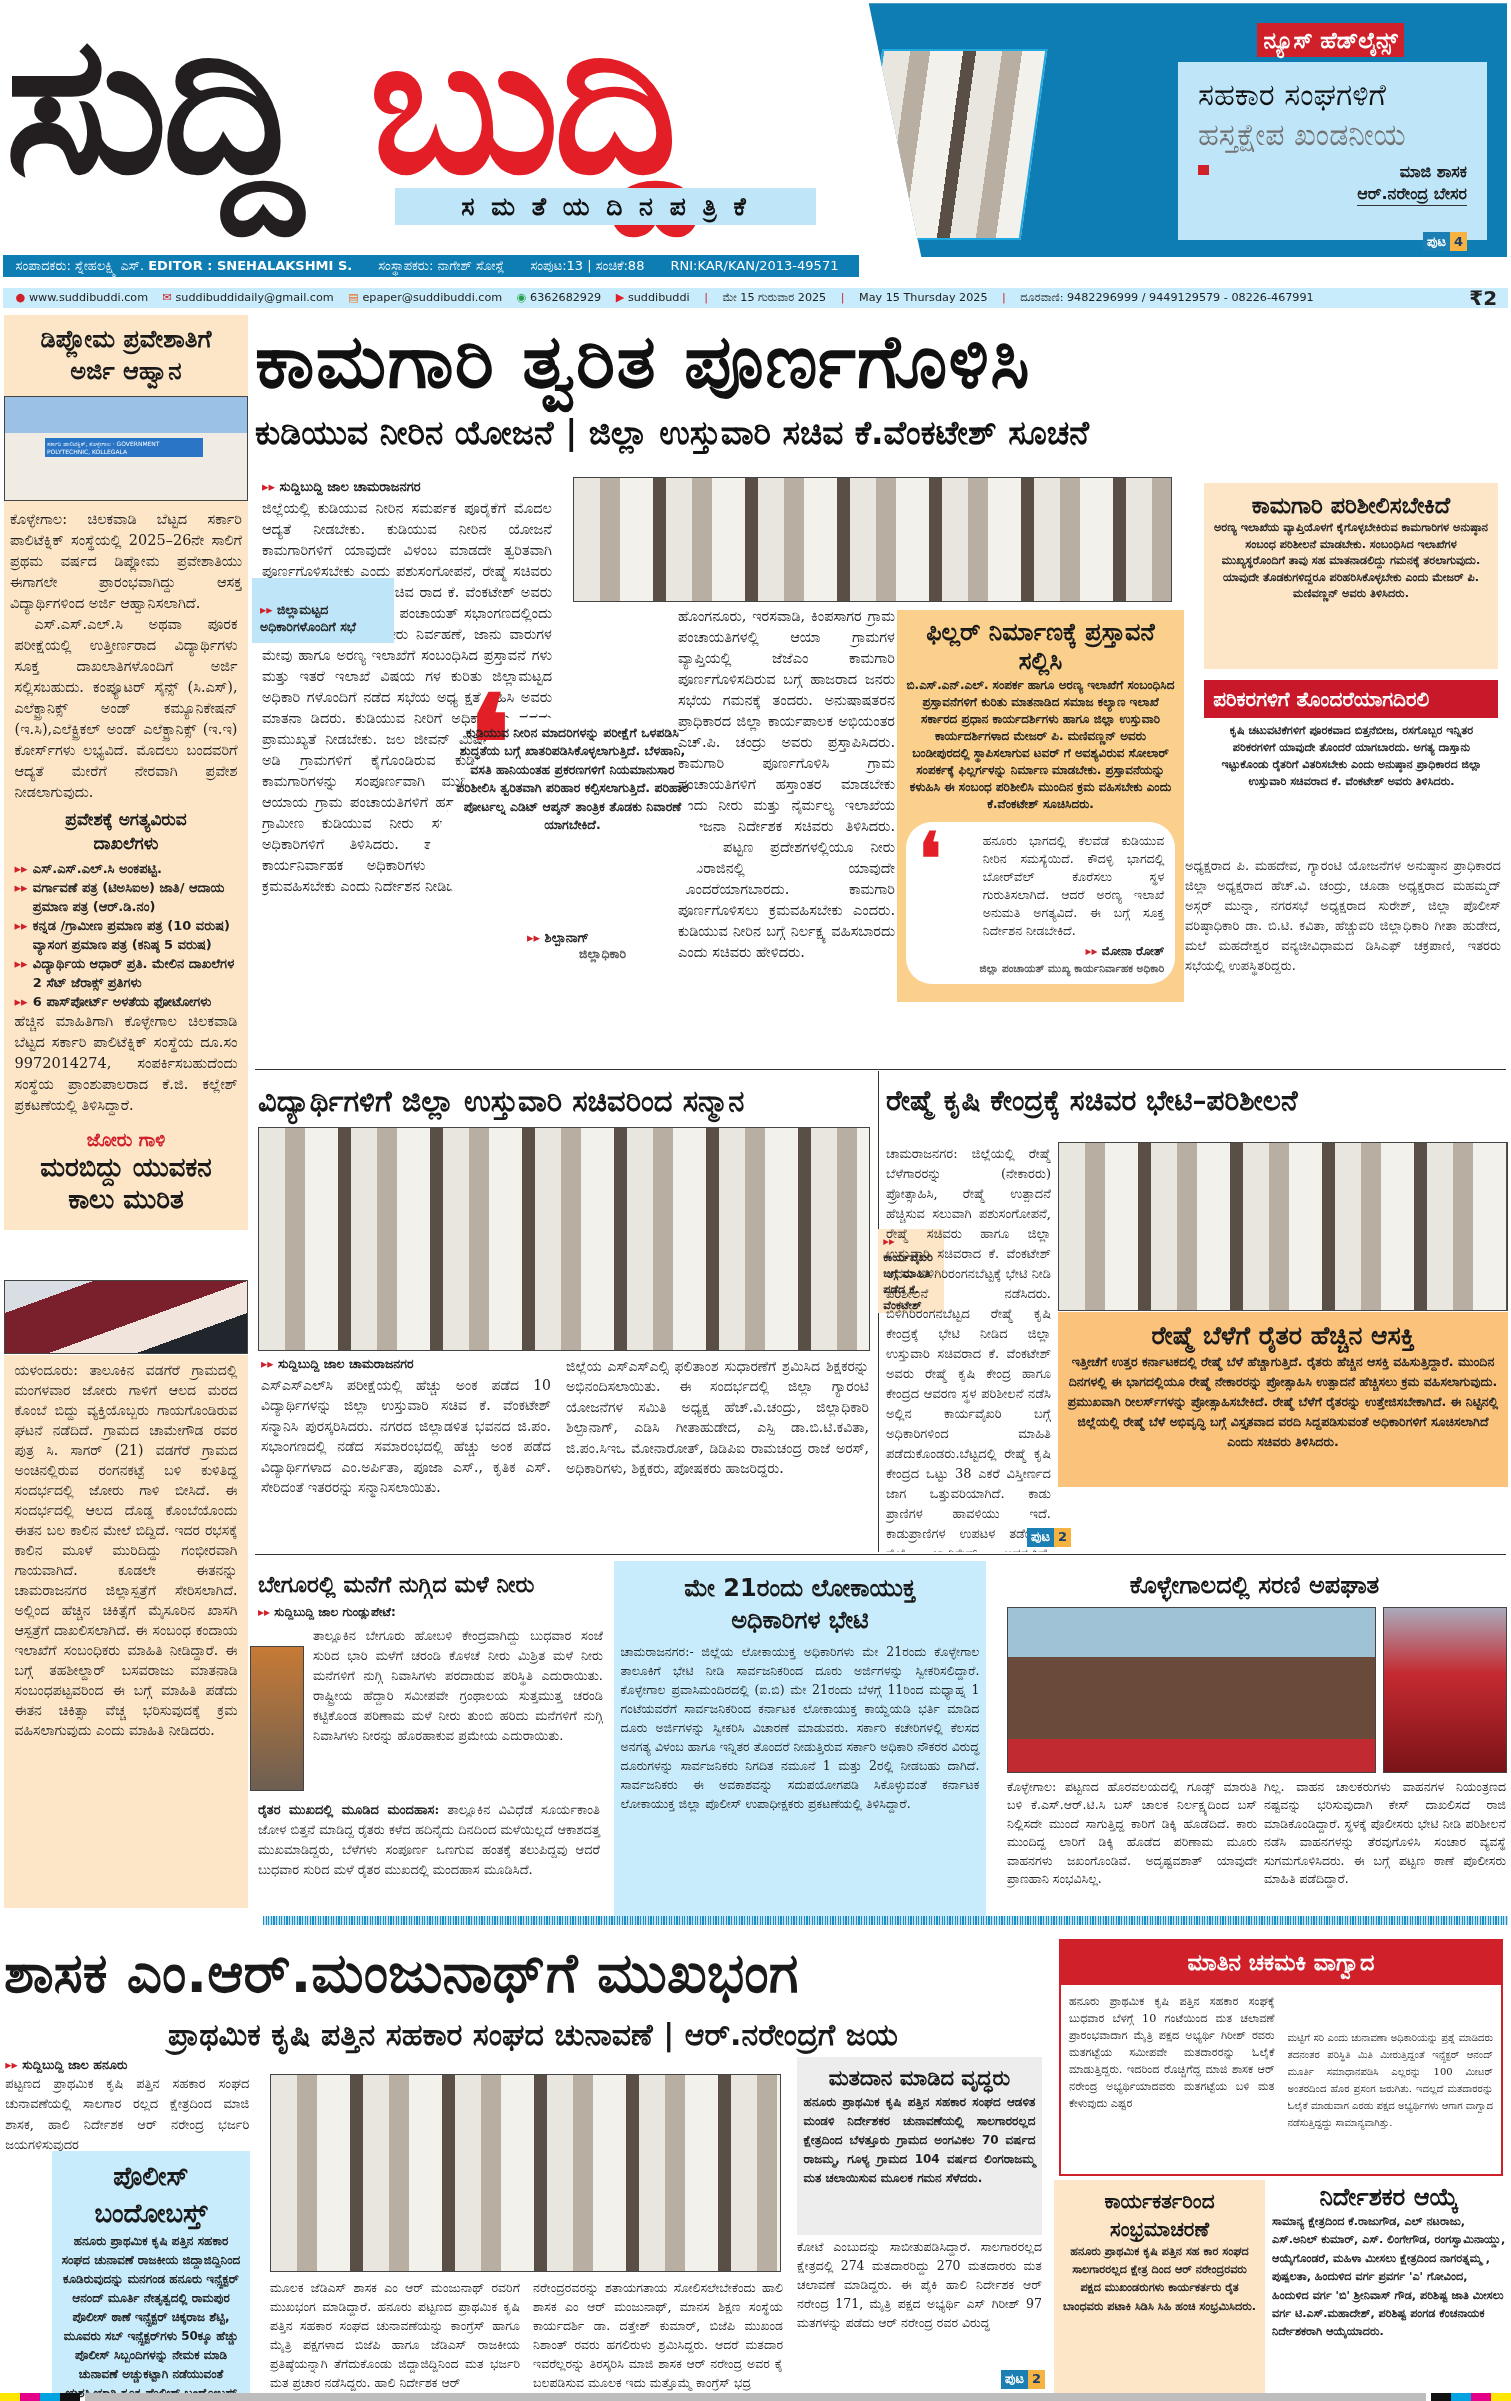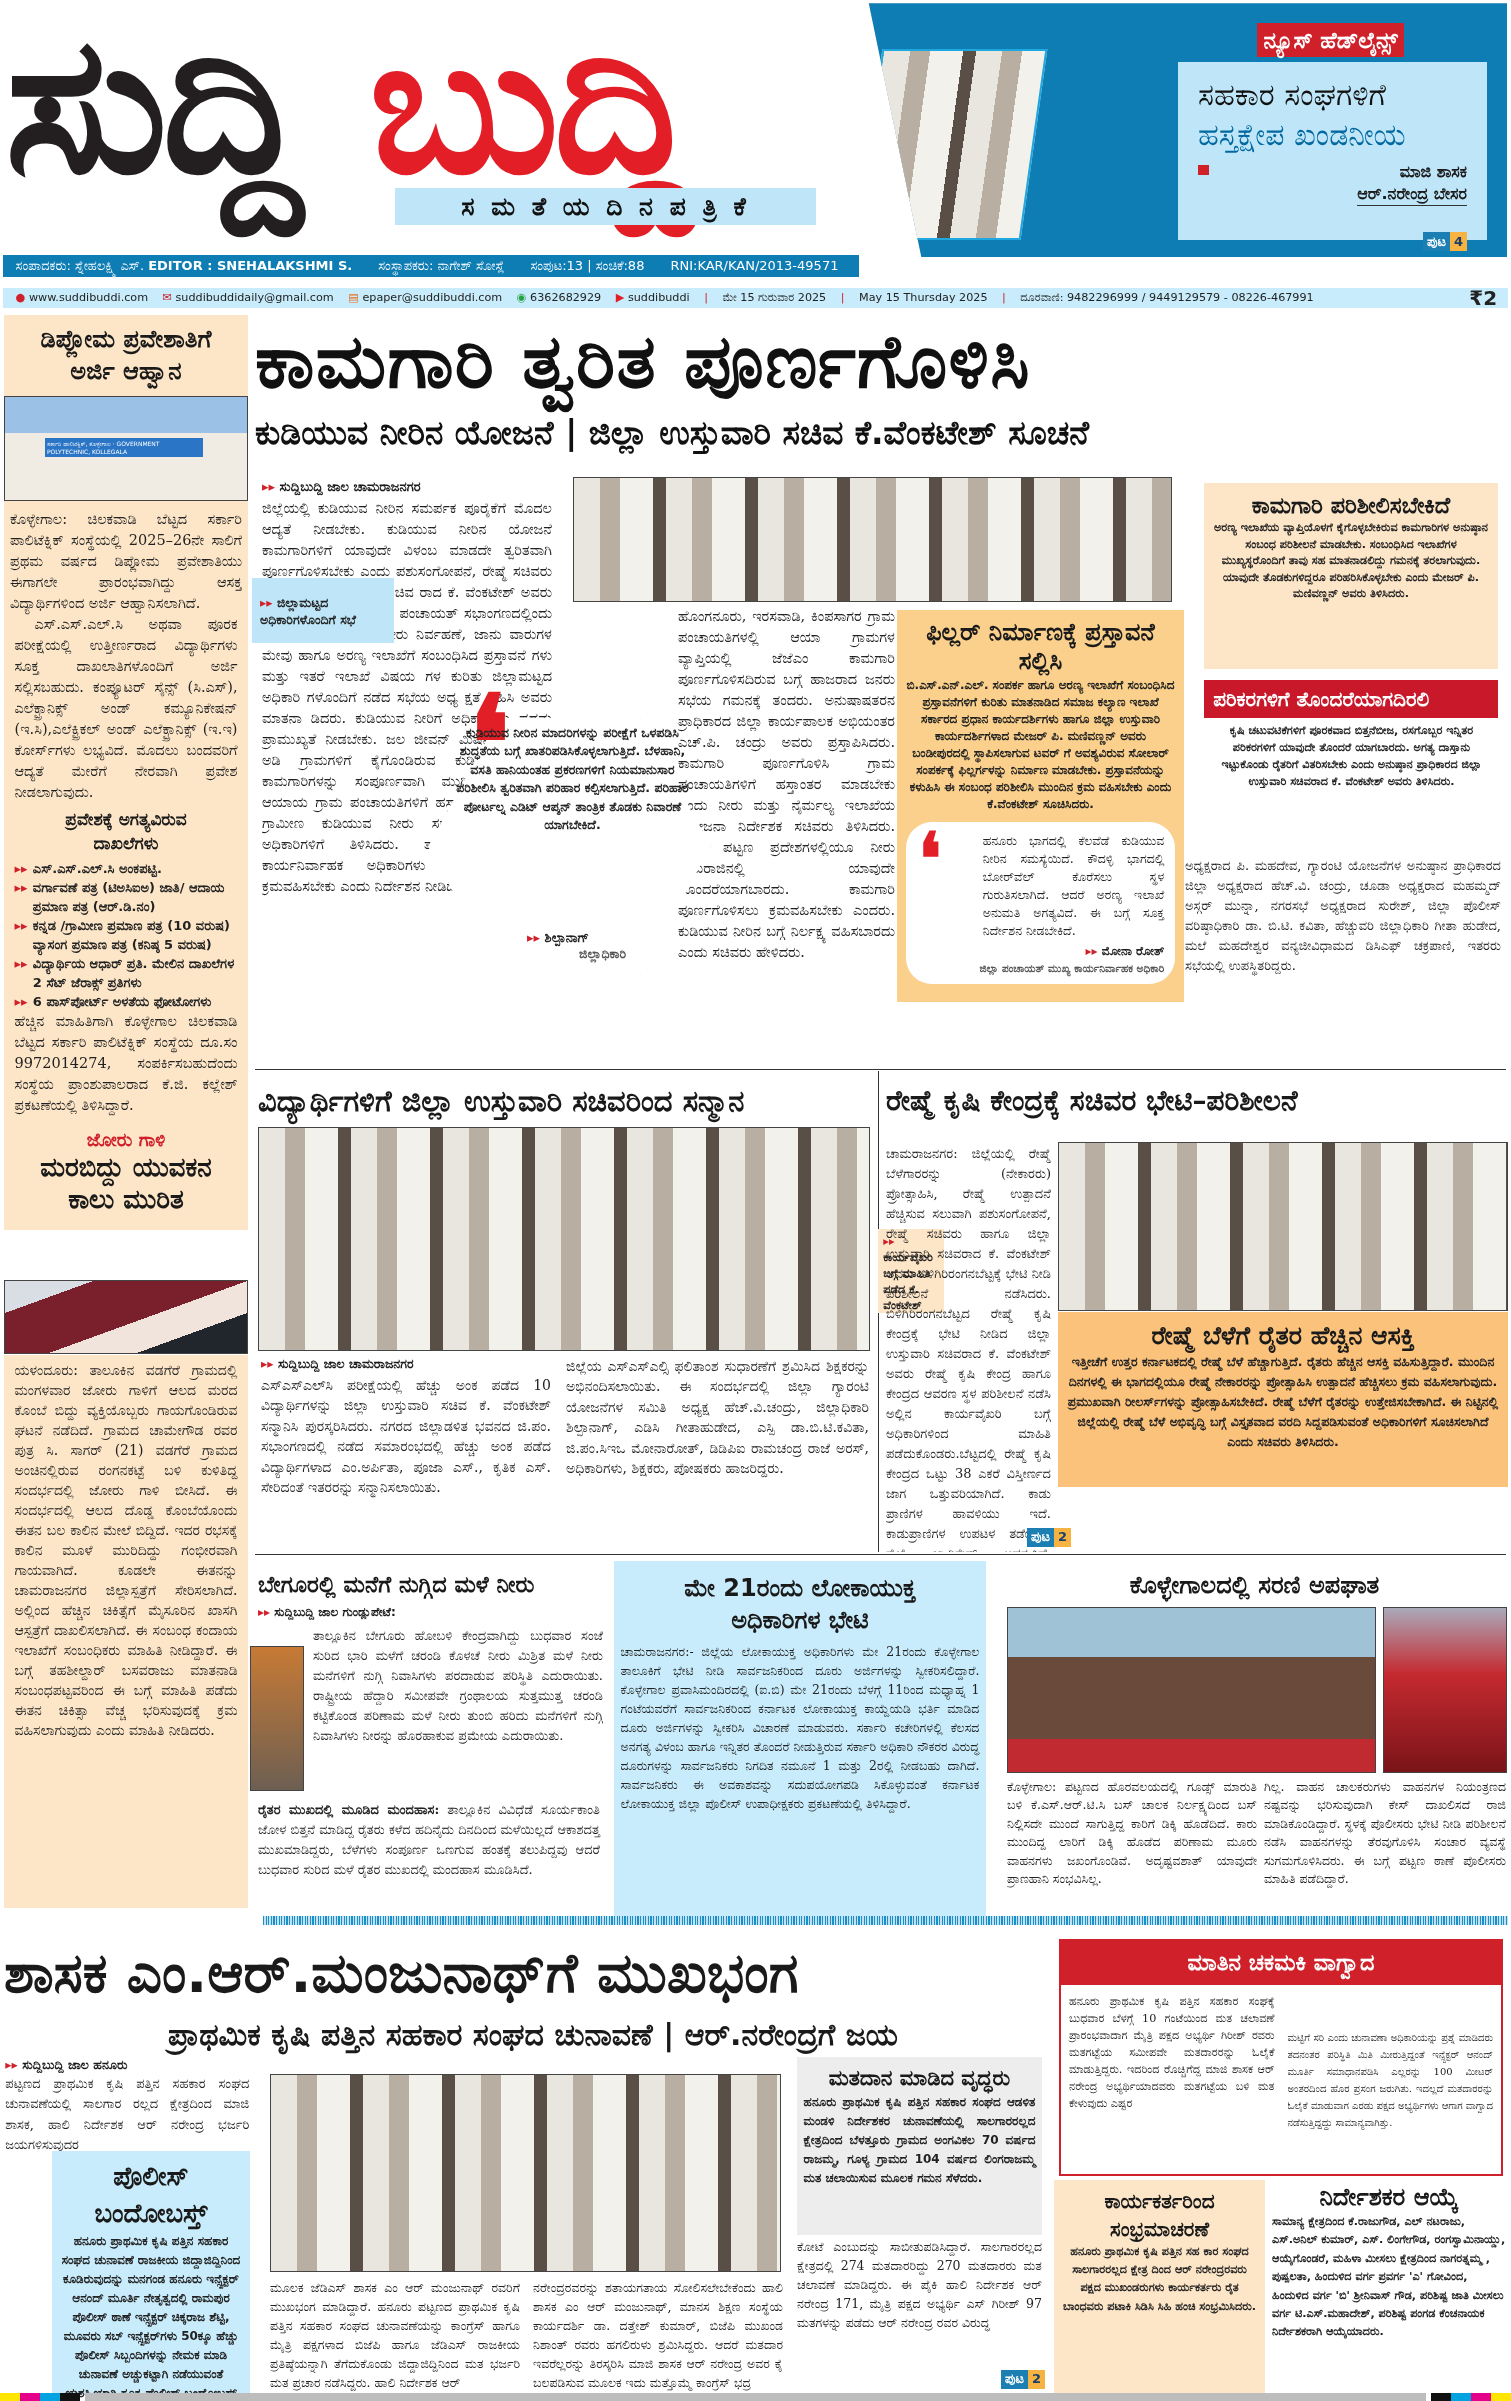--- a/index.html
+++ b/index.html
@@ -25,21 +25,21 @@
   <div class="abs" style="left:369px;top:-20px;font-family:'DejaVu Sans',sans-serif;font-weight:bold;font-size:191px;line-height:250px;color:#e31e26;letter-spacing:-5.3px;">ಬುದ್ದಿ</div>
   <div class="abs" style="left:395px;top:188px;width:421px;height:37px;background:#bfe6f8;font-weight:bold;font-size:25px;line-height:37px;text-align:center;letter-spacing:4px;color:#111;">ಸ ಮ ತೆ ಯ  ದಿ ನ ಪ ತ್ರಿ ಕೆ</div>
 
   <div class="abs" style="left:849px;top:3.3px;width:658px;height:254px;background:#0d7db4;clip-path:polygon(3% 0,100% 0,100% 100%,11% 100%);">
     <div class="abs photo people" style="left:20px;top:46px;width:165px;height:191px;transform:skewX(-8deg);border:2px solid #1fa7e0;"></div>
     <div class="abs" style="left:408px;top:24px;font-weight:bold;font-size:22.4px;">
       <span style="background:#d0202a;color:#fff;padding:4px 6.6px;">ನ್ಯೂಸ್ ಹೆಡ್‌ಲೈನ್ಸ್</span>
     </div>
     <div class="abs" style="left:329px;top:59px;width:309px;height:178px;background:#bfe6f8;padding:13px 20px;">
       <div style="font-size:30px;line-height:40px;font-family:'DejaVu Serif',serif;color:#111;">ಸಹಕಾರ ಸಂಘಗಳಿಗೆ</div>
-      <div style="font-size:30px;line-height:40px;font-family:'DejaVu Serif',serif;color:#0369a1;">ಹಸ್ತಕ್ಷೇಪ ಖಂಡನೀಯ</div>
+      <div style="font-size:30px;line-height:40px;font-family:'DejaVu Serif',serif;color:#737373;">ಹಸ್ತಕ್ಷೇಪ ಖಂಡನೀಯ</div>
       <div style="display:flex;justify-content:space-between;margin-top:5.3px;">
         <span style="width:10.5px;height:10.5px;background:#d0202a;display:inline-block;margin-top:4px;"></span>
         <div style="text-align:right;font-weight:bold;font-size:16px;line-height:22.4px;border-bottom:1.3px solid #333;">
           <div>ಮಾಜಿ ಶಾಸಕ</div>
           <div>ಆರ್.ನರೇಂದ್ರ ಬೇಸರ</div>
         </div>
       </div>
       <div style="text-align:right;margin-top:26px;">
         <span class="puta">
             <span class="a">ಪುಟ</span>
@@ -116,21 +116,21 @@
 <div class="abs photo" style="left:4px;top:1280px;width:244px;height:74px;background:linear-gradient(160deg,#d9dde4 0 20%,#7a1f2c 20% 55%,#f0e4dc 55% 75%,#20262c 75%);"></div>
 <div class="abs body-text" style="left:4px;top:1355px;width:244px;height:553px;background:#fde6c8;padding:5.3px 10.5px;font-size:14px;line-height:20px;">ಯಳಂದೂರು: ತಾಲೂಕಿನ ವಡಗೆರೆ ಗ್ರಾಮದಲ್ಲಿ ಮಂಗಳವಾರ ಜೋರು ಗಾಳಿಗೆ ಆಲದ ಮರದ ಕೊಂಬೆ ಬಿದ್ದು ವ್ಯಕ್ತಿಯೊಬ್ಬರು ಗಾಯಗೊಂಡಿರುವ ಘಟನೆ ನಡೆದಿದೆ. ಗ್ರಾಮದ ಚಾಮೇಗೌಡ ರವರ ಪುತ್ರ ಸಿ. ಸಾಗರ್ (21) ವಡಗೆರೆ ಗ್ರಾಮದ ಅಂಚಿನಲ್ಲಿರುವ ರಂಗನಕಟ್ಟೆ ಬಳಿ ಕುಳಿತಿದ್ದ ಸಂದರ್ಭದಲ್ಲಿ ಜೋರು ಗಾಳಿ ಬೀಸಿದೆ. ಈ ಸಂದರ್ಭದಲ್ಲಿ ಆಲದ ದೊಡ್ಡ ಕೊಂಬೆಯೊಂದು ಈತನ ಬಲ ಕಾಲಿನ ಮೇಲೆ ಬಿದ್ದಿದೆ. ಇದರ ರಭಸಕ್ಕೆ ಕಾಲಿನ ಮೂಳೆ ಮುರಿದಿದ್ದು ಗಂಭೀರವಾಗಿ ಗಾಯವಾಗಿದೆ. ಕೂಡಲೇ ಈತನನ್ನು ಚಾಮರಾಜನಗರ ಜಿಲ್ಲಾಸ್ಪತ್ರೆಗೆ ಸೇರಿಸಲಾಗಿದೆ. ಅಲ್ಲಿಂದ ಹೆಚ್ಚಿನ ಚಿಕಿತ್ಸೆಗೆ ಮೈಸೂರಿನ ಖಾಸಗಿ ಆಸ್ಪತ್ರೆಗೆ ದಾಖಲಿಸಲಾಗಿದೆ. ಈ ಸಂಬಂಧ ಕಂದಾಯ ಇಲಾಖೆಗೆ ಸಂಬಂಧಿಕರು ಮಾಹಿತಿ ನೀಡಿದ್ದಾರೆ. ಈ ಬಗ್ಗೆ ತಹಶೀಲ್ದಾರ್ ಬಸವರಾಜು ಮಾತನಾಡಿ ಸಂಬಂಧಪಟ್ಟವರಿಂದ ಈ ಬಗ್ಗೆ ಮಾಹಿತಿ ಪಡೆದು ಈತನ ಚಿಕಿತ್ಸಾ ವೆಚ್ಚ ಭರಿಸುವುದಕ್ಕೆ ಕ್ರಮ ವಹಿಸಲಾಗುವುದು ಎಂದು ಮಾಹಿತಿ ನೀಡಿದರು.</div>
 
 <div class="abs" style="left:255px;top:315px;width:1251px;font-family:'DejaVu Sans',sans-serif;font-weight:bold;font-size:74px;line-height:92px;letter-spacing:1.3px;color:#111;">ಕಾಮಗಾರಿ ತ್ವರಿತ ಪೂರ್ಣಗೊಳಿಸಿ</div>
 <div class="abs" style="left:255px;top:412px;width:1251px;font-weight:bold;font-size:33px;line-height:42px;color:#111;">ಕುಡಿಯುವ ನೀರಿನ ಯೋಜನೆ | ಜಿಲ್ಲಾ ಉಸ್ತುವಾರಿ ಸಚಿವ ಕೆ.ವೆಂಕಟೇಶ್ ಸೂಚನೆ</div>
 
 <div class="abs" style="left:262px;top:479px;font-weight:bold;font-size:13px;">
   <span class="tri">▸▸</span> <span>ಸುದ್ದಿಬುದ್ದಿ ಜಾಲ ಚಾಮರಾಜನಗರ</span>
 </div>
 <div class="abs body-text" style="left:262px;top:498px;width:290px;height:514px;font-size:14.5px;line-height:21px;overflow:hidden;">ಜಿಲ್ಲೆಯಲ್ಲಿ ಕುಡಿಯುವ ನೀರಿನ ಸಮರ್ಪಕ ಪೂರೈಕೆಗೆ ಮೊದಲ ಆದ್ಯತೆ ನೀಡಬೇಕು. ಕುಡಿಯುವ ನೀರಿನ ಯೋಜನೆ ಕಾಮಗಾರಿಗಳಿಗೆ ಯಾವುದೇ ವಿಳಂಬ ಮಾಡದೇ ತ್ವರಿತವಾಗಿ ಪೂರ್ಣಗೊಳಿಸಬೇಕು ಎಂದು ಪಶುಸಂಗೋಪನೆ, ರೇಷ್ಮೆ ಸಚಿವರು ಹಾಗೂ ಜಿಲ್ಲಾ ಉಸ್ತುವಾರಿ ಸಚಿವ ರಾದ ಕೆ. ವೆಂಕಟೇಶ್ ಅವರು ಸೂಚಿಸಿದರು. ನಗರದ ಜಿಲ್ಲಾ ಪಂಚಾಯತ್ ಸಭಾಂಗಣದಲ್ಲಿಂದು ಹವಾಮಾನ, ಕುಡಿಯುವ ನೀರು ನಿರ್ವಹಣೆ, ಜಾನು ವಾರುಗಳ ಮೇವು ಹಾಗೂ ಅರಣ್ಯ ಇಲಾಖೆಗೆ ಸಂಬಂಧಿಸಿದ ಪ್ರಸ್ತಾವನೆ ಗಳು ಮತ್ತು ಇತರೆ ಇಲಾಖೆ ವಿಷಯ ಗಳ ಕುರಿತು ಜಿಲ್ಲಾಮಟ್ಟದ ಅಧಿಕಾರಿ ಗಳೊಂದಿಗೆ ನಡೆದ ಸಭೆಯ ಅಧ್ಯ ಕ್ಷತೆ ವಹಿಸಿ ಅವರು ಮಾತನಾ ಡಿದರು. ಕುಡಿಯುವ ನೀರಿಗೆ ಅಧಿಕಾರಿಗಳು ಪ್ರಥಮ ಪ್ರಾಮುಖ್ಯತೆ ನೀಡಬೇಕು. ಜಲ ಜೀವನ್ ಮಿಷನ್ (ಜೆಜೆಎಂ) ಅಡಿ ಗ್ರಾಮಗಳಿಗೆ ಕೈಗೊಂಡಿರುವ ಕುಡಿಯುವ ನೀರಿನ ಕಾಮಗಾರಿಗಳನ್ನು ಸಂಪೂರ್ಣವಾಗಿ ಮುಗಿಸಿ ಬಳಕೆಯೋಗ್ಯ ಆಯಾಯ ಗ್ರಾಮ ಪಂಚಾಯತಿಗಳಿಗೆ ಹಸ್ತಾಂತರಿಸಬೇಕು ಎಂದು ಗ್ರಾಮೀಣ ಕುಡಿಯುವ ನೀರು ಸರಬರಾಜು ಇಲಾಖೆಯ ಅಧಿಕಾರಿಗಳಿಗೆ ತಿಳಿಸಿದರು. ತಾಲ್ಲೂಕು ಪಂಚಾಯತ್ ಕಾರ್ಯನಿರ್ವಾಹಕ ಅಧಿಕಾರಿಗಳು ಈ ಬಗ್ಗೆ ಸೂಕ್ತ ಕ್ರಮವಹಿಸಬೇಕು ಎಂದು ನಿರ್ದೇಶನ ನೀಡಿದರು.</div>
-<div class="abs bold-text" style="left:252px;top:578px;width:142px;height:65px;background:#bfe6f8;padding:16px 8px;font-size:12.5px;line-height:17px;">
+<div class="abs bold-text" style="left:252px;top:578px;width:142px;height:65px;background:#bfe6f8;padding:23px 8px;font-size:12.5px;line-height:17px;">
   <span class="tri">▸▸</span> <span>ಜಿಲ್ಲಾಮಟ್ಟದ ಅಧಿಕಾರಿಗಳೊಂದಿಗೆ ಸಭೆ</span>
 </div>
 
 <div class="abs photo people" style="left:573px;top:477px;width:599px;height:125px;"></div>
 <div class="abs body-text" style="left:678px;top:606px;width:217px;height:461px;font-size:14.5px;line-height:21px;overflow:hidden;">ಹೊಂಗನೂರು, ಇರಸವಾಡಿ, ಕಿಂಪಸಾಗರ ಗ್ರಾಮ ಪಂಚಾಯತಿಗಳಲ್ಲಿ ಆಯಾ ಗ್ರಾಮಗಳ ವ್ಯಾಪ್ತಿಯಲ್ಲಿ ಜೆಜೆಎಂ ಕಾಮಗಾರಿ ಪೂರ್ಣಗೊಳಿಸದಿರುವ ಬಗ್ಗೆ ಹಾಜರಾದ ಜನರು ಸಭೆಯ ಗಮನಕ್ಕೆ ತಂದರು. ಅನುಷಾಷತರನ ಪ್ರಾಧಿಕಾರದ ಜಿಲ್ಲಾ ಕಾರ್ಯಪಾಲಕ ಅಭಿಯಂತರ ಎಚ್.ಪಿ. ಚಂದ್ರು ಅವರು ಪ್ರಸ್ತಾಪಿಸಿದರು. ಕಾಮಗಾರಿ ಪೂರ್ಣಗೊಳಿಸಿ ಗ್ರಾಮ ಪಂಚಾಯತಿಗಳಿಗೆ ಹಸ್ತಾಂತರ ಮಾಡಬೇಕು ಎಂದು ನೀರು ಮತ್ತು ನೈರ್ಮಲ್ಯ ಇಲಾಖೆಯ ಯೋಜನಾ ನಿರ್ದೇಶಕ ಸಚಿವರು ತಿಳಿಸಿದರು. ನಗರ, ಪಟ್ಟಣ ಪ್ರದೇಶಗಳಲ್ಲಿಯೂ ನೀರು ಸರಬರಾಜಿನಲ್ಲಿ ಯಾವುದೇ ತೊಂದರೆಯಾಗಬಾರದು. ಕಾಮಗಾರಿ ಪೂರ್ಣಗೊಳಿಸಲು ಕ್ರಮವಹಿಸಬೇಕು ಎಂದರು. ಕುಡಿಯುವ ನೀರಿನ ಬಗ್ಗೆ ನಿರ್ಲಕ್ಷ್ಯ ವಹಿಸಬಾರದು ಎಂದು ಸಚಿವರು ಹೇಳಿದರು.</div>
 
 <div class="abs" style="left:428px;top:718px;width:283px;height:257px;background:#fff;clip-path:polygon(25% 0,75% 0,100% 50%,75% 100%,25% 100%,0 50%);box-shadow:0 0 6.6px #999;"></div>
 <div class="abs quote-mark" style="left:468px;top:678px;font-size:132px;line-height:132px;">❛</div>
 <div class="abs bold-text" style="left:454px;top:724px;width:237px;text-align:center;font-size:12.5px;line-height:18.4px;">ಕುಡಿಯುವ ನೀರಿನ ಮಾದರಿಗಳನ್ನು ಪರೀಕ್ಷೆಗೆ ಒಳಪಡಿಸಿ ಶುದ್ಧತೆಯ ಬಗ್ಗೆ ಖಾತರಿಪಡಿಸಿಕೊಳ್ಳಲಾಗುತ್ತಿದೆ. ಬೆಳಹಾನಿ, ವಸತಿ ಹಾನಿಯಂತಹ ಪ್ರಕರಣಗಳಿಗೆ ನಿಯಮಾನುಸಾರ ಪರಿಶೀಲಿಸಿ ತ್ವರಿತವಾಗಿ ಪರಿಹಾರ ಕಲ್ಪಿಸಲಾಗುತ್ತಿದೆ. ಪರಿಹಾರ ಪೋರ್ಟಲ್ನ ಎಡಿಟ್ ಆಪ್ಶನ್ ತಾಂತ್ರಿಕ ತೊಡಕು ನಿವಾರಣೆ ಯಾಗಬೇಕಿದೆ.</div>
 <div class="abs bold-text" style="left:527px;top:927px;font-size:13px;">

